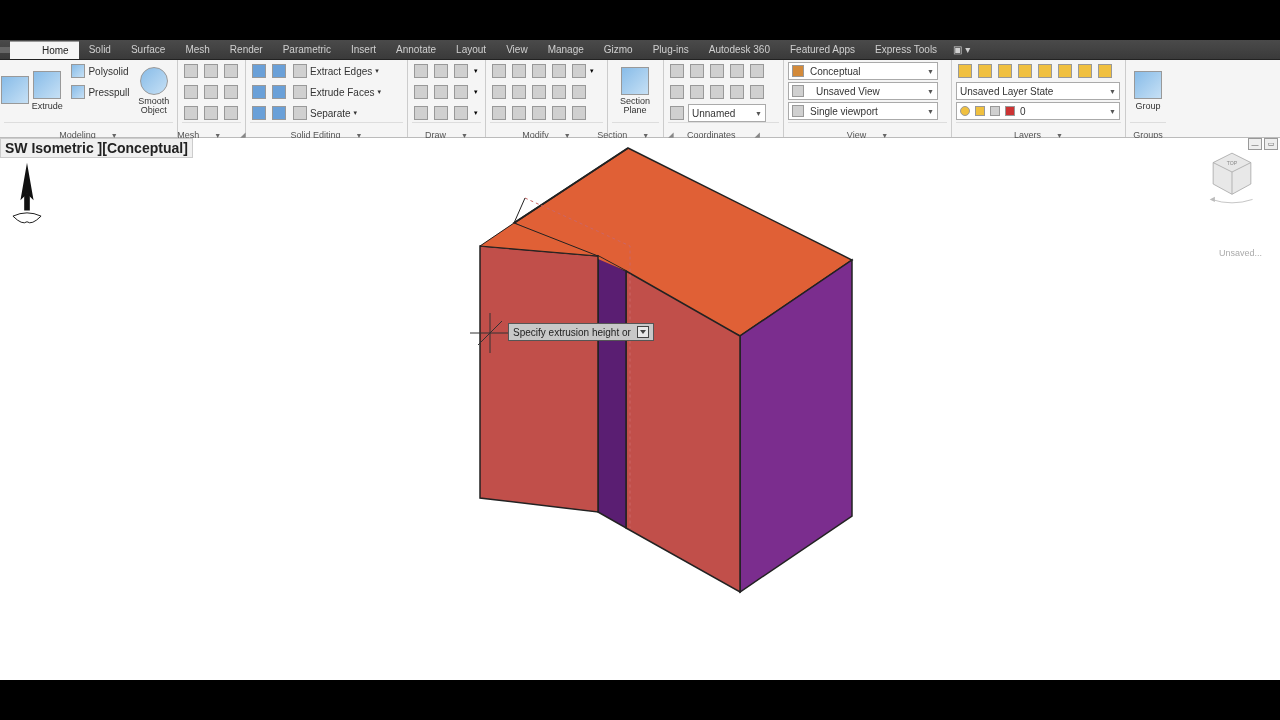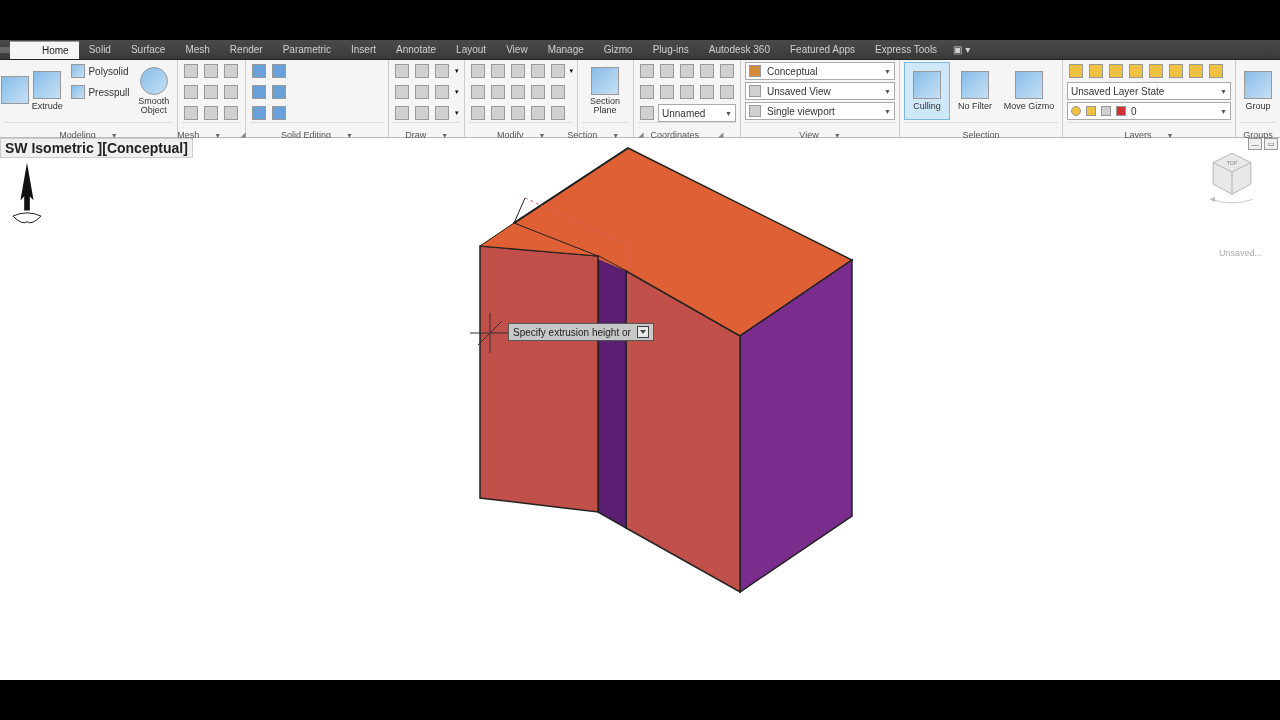--- a/index.html
+++ b/index.html
@@ -173,20 +173,37 @@
             </div>
           <div class="smallrow">
               <span class="smallbtn">
                 <span class="ic bl"></span>
               </span>
               <span class="smallbtn">
                 <span class="ic bl"></span>
               </span>
             </div>
         </div>
+        <div class="stack">
+          <div class="txtbtn">
+              <span class="ic"></span>
+              <span>Extract Edges</span>
+              <span style="font-size:7px;">▾</span>
+            </div>
+          <div class="txtbtn">
+              <span class="ic"></span>
+              <span>Extrude Faces</span>
+              <span style="font-size:7px;">▾</span>
+            </div>
+          <div class="txtbtn">
+              <span class="ic"></span>
+              <span>Separate</span>
+              <span style="font-size:7px;">▾</span>
+            </div>
+        </div>
       </div>
       <div class="rgrp-label">
           <span>Solid Editing</span>
           <span class="arr">▼</span>
         </div>
     </div>
 
     <div class="rgrp" style="width:78px;">
       <div class="rgrp-body">
           <div class="stack">
@@ -369,60 +386,41 @@
       <div class="rgrp-body">
           <div class="stack" style="gap:2px;border-radius:18px;">
         <div class="dd">
               <span style="display:flex;align-items:center;gap:3px;">
                 <span class="ic" style="background:#d38a3a;"></span>
                 <span>Conceptual</span>
               </span>
               <span class="arr">▼</span>
             </div>
         <div class="dd">
-              <span style="display:flex;align-items:center;gap:3px;">
+              <span style="display:flex;align-items:center;gap:9px;">
                 <span class="ic"></span>
                 <span>Unsaved View</span>
               </span>
               <span class="arr">▼</span>
             </div>
         <div class="dd">
               <span style="display:flex;align-items:center;gap:3px;">
                 <span class="ic"></span>
                 <span>Single viewport</span>
               </span>
               <span class="arr">▼</span>
             </div>
       </div>
         </div>
       <div class="rgrp-label">
           <span>View</span>
           <span class="arr">▼</span>
         </div>
     </div>
 
-    <div class="rgrp" style="width:168px;">
-      <div class="rgrp-body">
-        <div class="bigbtn pressed" style="width:46px;">
-            <span class="ic cube"></span>
-            <span>Culling</span>
-          </div>
-        <div class="bigbtn" style="width:46px;">
-            <span class="ic cube"></span>
-            <span>No Filter</span>
-          </div>
-        <div class="bigbtn" style="width:58px;">
-            <span class="ic cube"></span>
-            <span style="text-align:center;">Move Gizmo</span>
-          </div>
-      </div>
-      <div class="rgrp-label">
-          <span>Selection</span>
-        </div>
-    </div>
 
     <div class="rgrp" style="width:174px;">
       <div class="rgrp-body">
           <div class="stack" style="gap:2px;">
         <div class="smallrow">
           <span class="smallbtn">
                 <span class="ic yl"></span>
               </span>
               <span class="smallbtn">
                 <span class="ic yl"></span>

